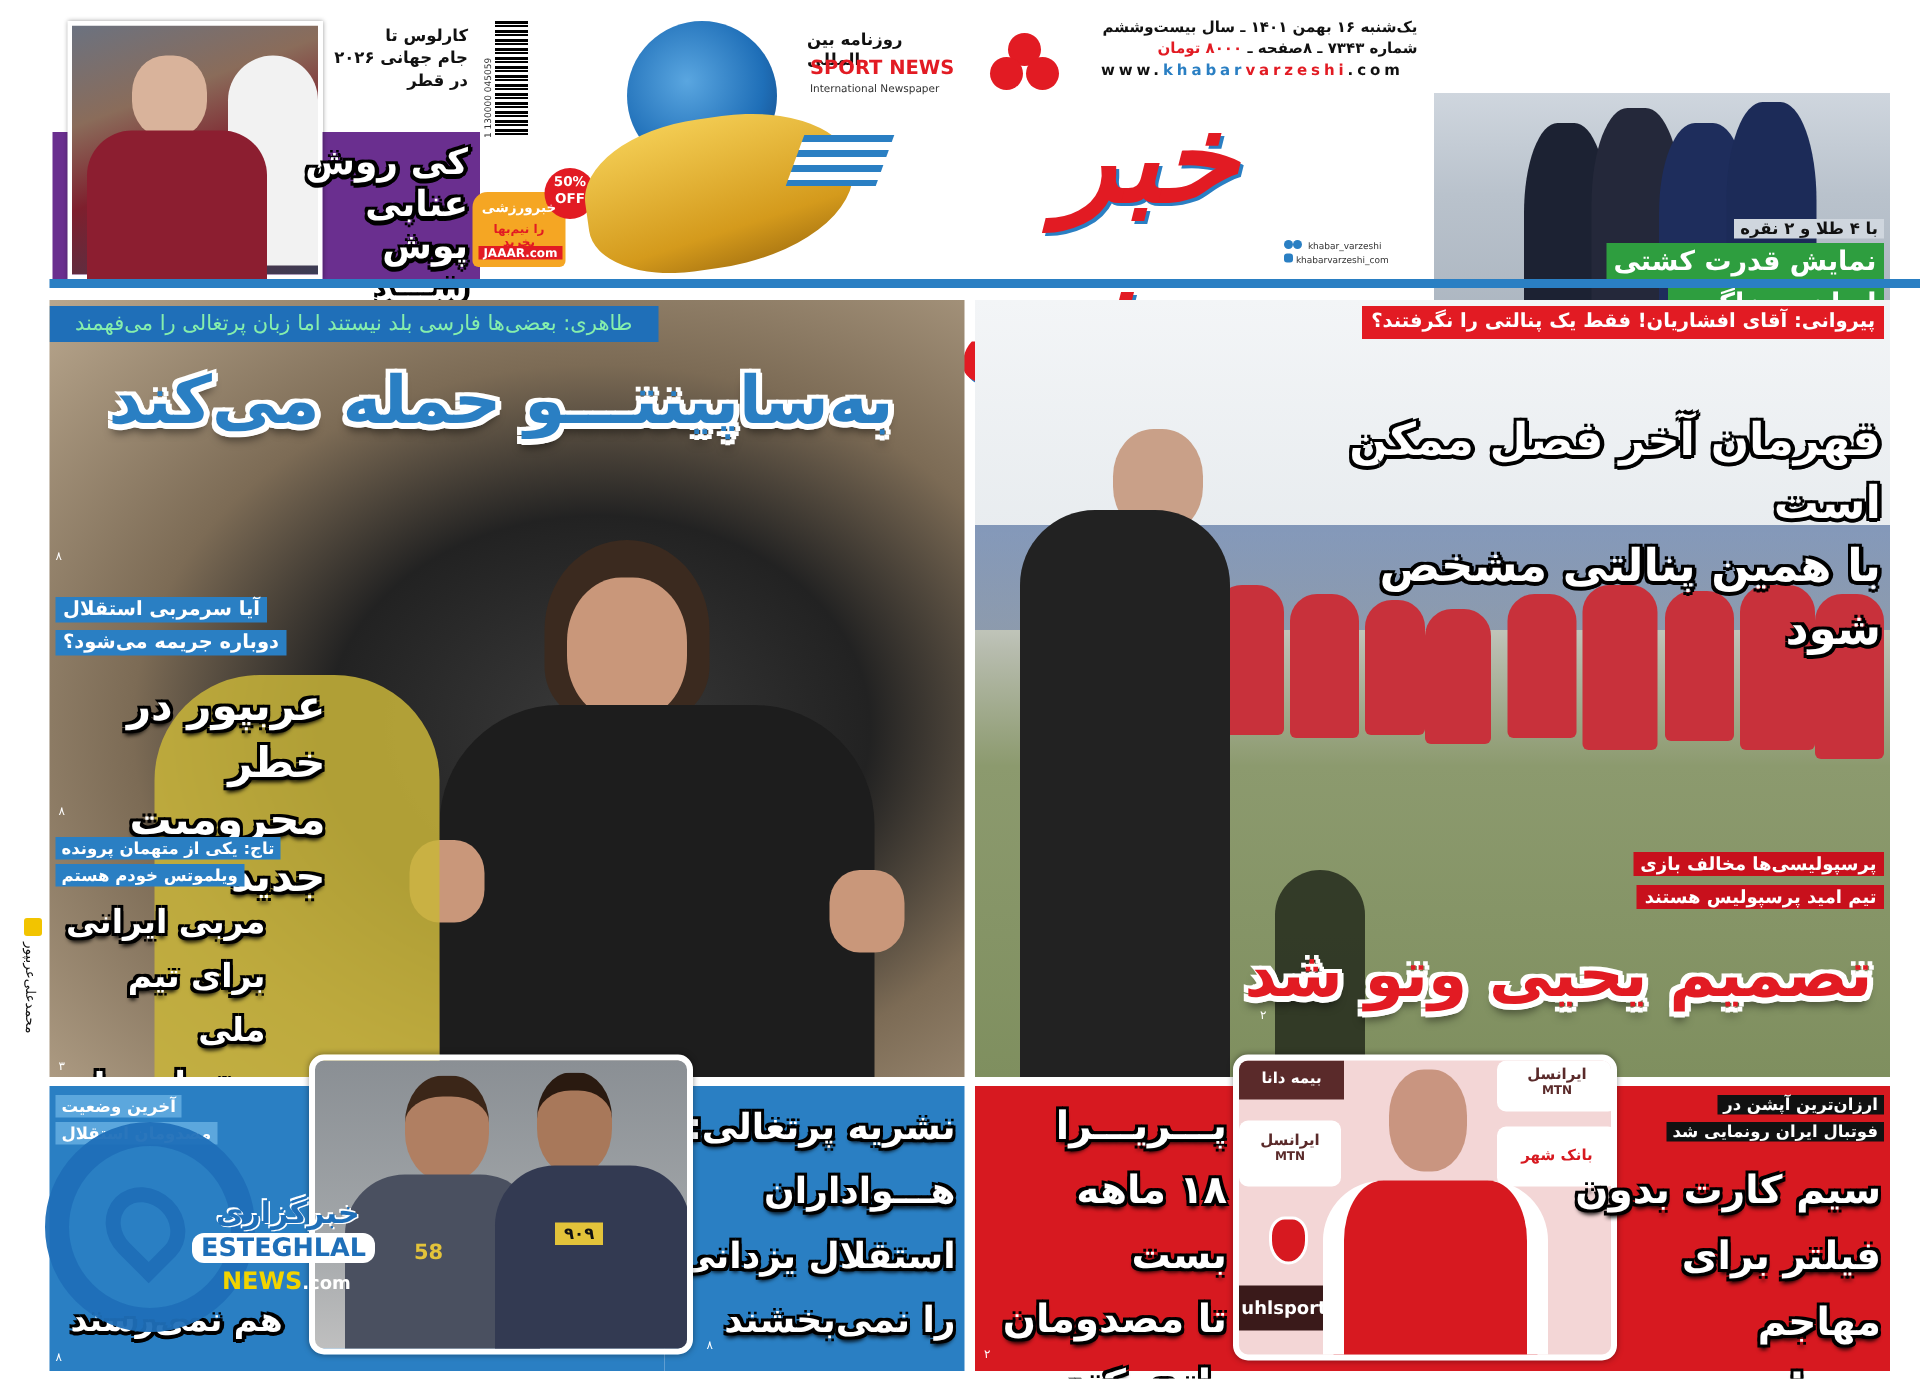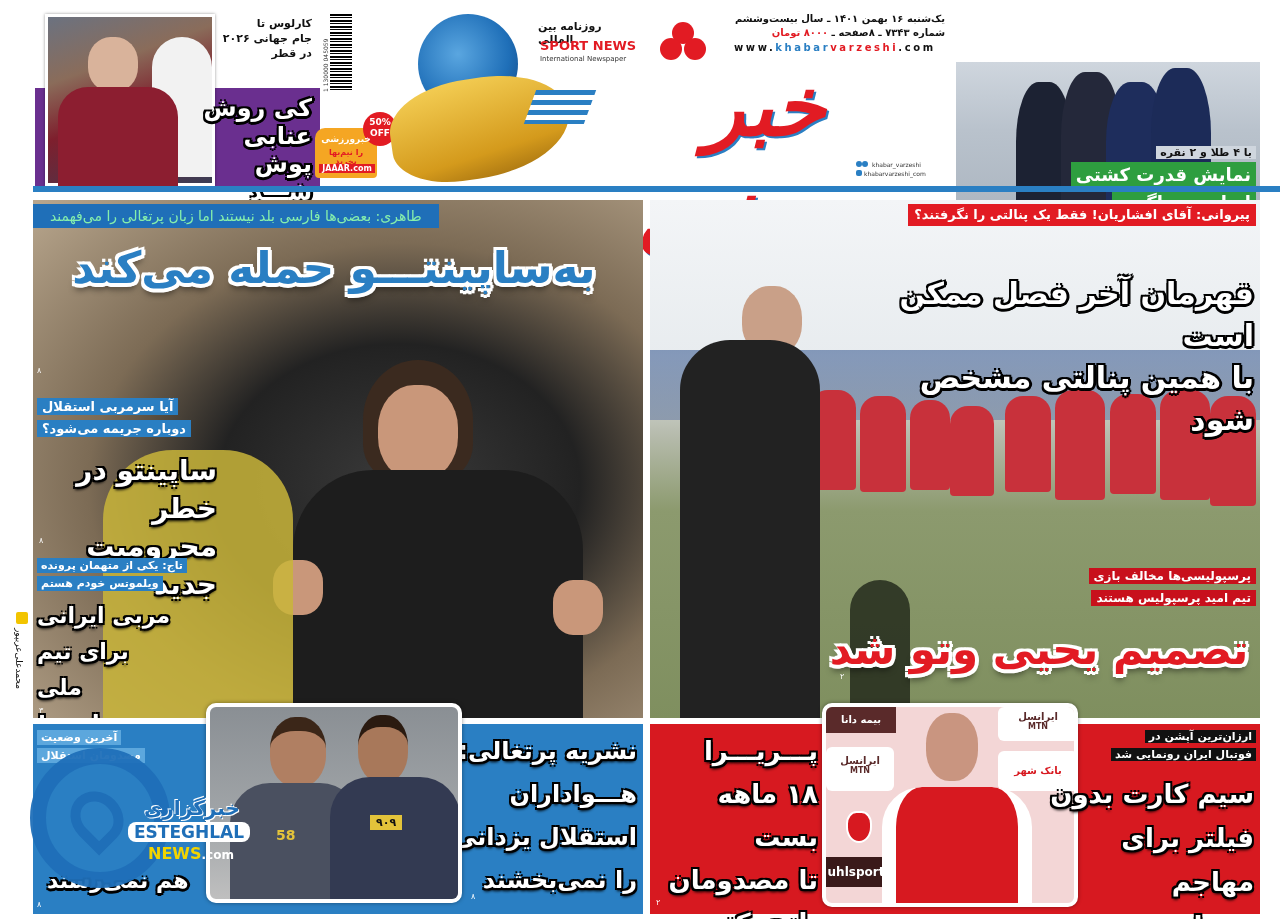--- a/index.html
+++ b/index.html
@@ -138,28 +138,28 @@
 
   <div class="abs rtl" style="left:0;top:4px;padding:2px 17px;background:#1f6fb8;color:#86efac;font-size:14px;font-weight:normal;line-height:20px;">طاهری: بعضی‌ها فارسی بلد نیستند اما زبان پرتغالی را می‌فهمند</div>
   <div class="abs rtl headline-blue" style="left:6px;top:38px;width:590px;font-size:44px;line-height:60px;text-align:center;">
     <div>به‌ساپینتـــو حمله می‌کند</div>
   </div>
   <div class="abs pagenum" style="left:4px;top:166px;color:#fff;">۸</div>
 
   <div class="abs rtl bold" style="left:4px;top:198px;background:#2a7fc3;color:#fff;font-size:13px;padding:1px 5px;">آیا سرمربی استقلال</div>
   <div class="abs rtl bold" style="left:4px;top:220px;background:#2a7fc3;color:#fff;font-size:13px;padding:1px 5px;">دوباره جریمه می‌شود؟</div>
   <div class="abs rtl headline-white-dark" style="left:4px;top:252px;width:180px;font-size:28px;line-height:38px;text-align:right;">
-    <div>ساپینتو در خطر</div>
+    <div>عربپور در خطر</div>
     <div>محرومیت جدید</div>
   </div>
   <div class="abs pagenum" style="left:6px;top:336px;color:#fff;">۸</div>
 
   <div class="abs rtl bold" style="left:4px;top:358px;background:#2a7fc3;color:#fff;font-size:11px;padding:1px 4px;">تاج: یکی از متهمان پرونده</div>
   <div class="abs rtl bold" style="left:4px;top:376px;background:#2a7fc3;color:#fff;font-size:11px;padding:1px 4px;">ویلموتس خودم هستم</div>
-  <div class="abs rtl headline-white-dark" style="left:4px;top:398px;width:140px;font-size:22px;line-height:36px;text-align:left;">
+  <div class="abs rtl headline-white-dark" style="left:4px;top:398px;width:140px;font-size:22px;line-height:36px;text-align:right;">
     <div>مربی ایرانی</div>
     <div>برای تیم ملی</div>
     <div>بهتر است!</div>
   </div>
   <div class="abs pagenum" style="left:6px;top:506px;color:#fff;">۳</div>
 </div>
 
 <div class="abs" style="left:14px;top:612px;width:18px;height:100px;">
   <div style="width:12px;height:12px;background:#f2c400;border-radius:2px;margin-left:2px;"></div>
   <div class="rtl" style="writing-mode:vertical-rl;font-size:9px;color:#111;margin-top:4px;">محمدعلی‌عربپور</div>

